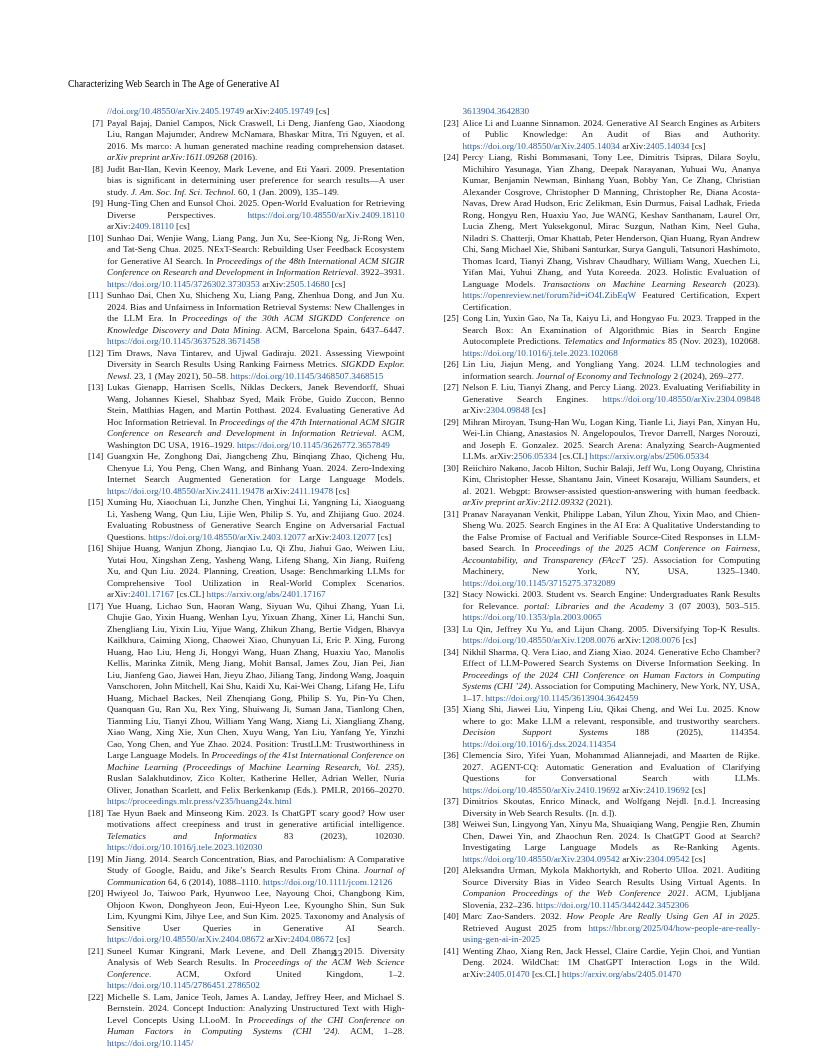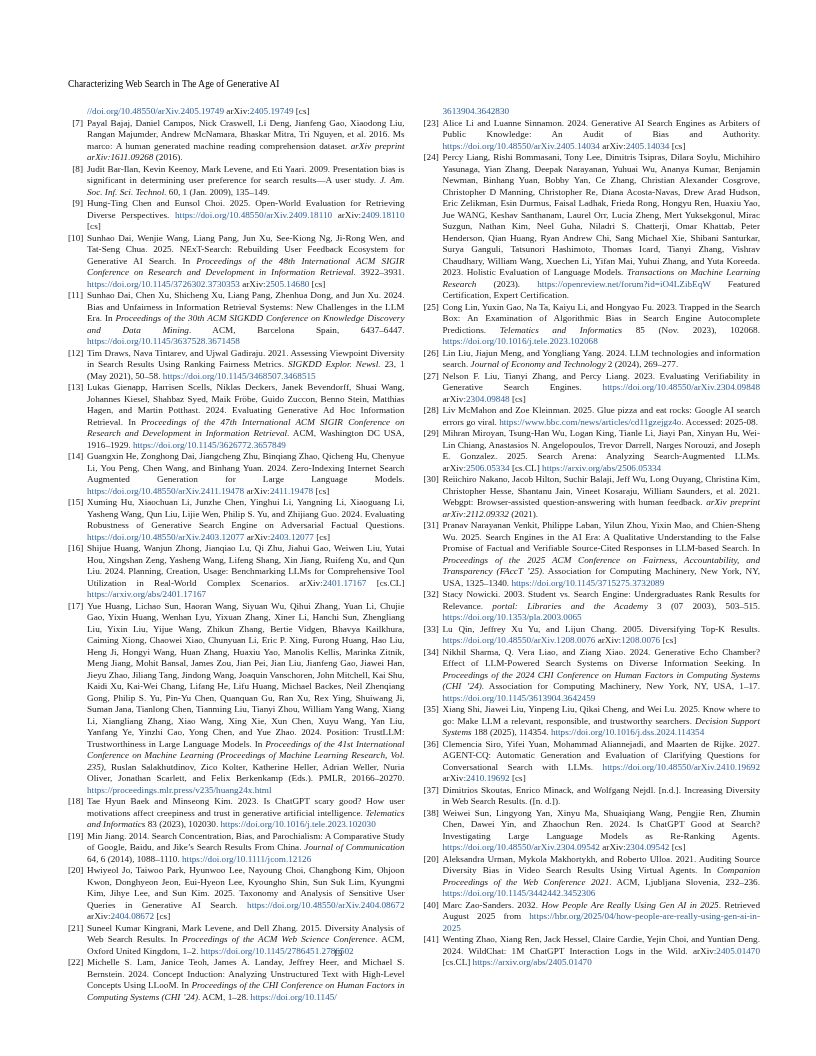--- a/index.html
+++ b/index.html
@@ -15,20 +15,21 @@
   }
   .columns{
     position:absolute;left:68px;top:106px;width:692px;
     display:flex;gap:19px;align-items:flex-start;
   }
   .col{width:336.5px;}
   .ref{
     position:relative;padding-left:19px;
     font-size:9.2px;line-height:11.5px;text-align:justify;
     text-justify:inter-word;
+    margin-left:20px;
   }
   .ref .lbl{
     position:absolute;left:0;top:0;width:15px;text-align:right;
   }
   .it{font-style:italic;}
   .lnk{color:#2E5F99;}
   .page-number{
     position:absolute;left:0;top:948px;width:676px;text-align:center;
     font-size:8.8px;color:#000;
   }
@@ -59,21 +60,20 @@
         <div class="ref"><span class="lbl">[21]</span><span>Suneel Kumar Kingrani, Mark Levene, and Dell Zhang. 2015. Diversity Analysis of Web Search Results. In </span><span class="it">Proceedings of the ACM Web Science Conference</span><span>. ACM, Oxford United Kingdom, 1–2. </span><span class="lnk">https://doi.org/10.1145/2786451.2786502</span></div>
         <div class="ref"><span class="lbl">[22]</span><span>Michelle S. Lam, Janice Teoh, James A. Landay, Jeffrey Heer, and Michael S. Bernstein. 2024. Concept Induction: Analyzing Unstructured Text with High-Level Concepts Using LLooM. In </span><span class="it">Proceedings of the CHI Conference on Human Factors in Computing Systems (CHI ’24)</span><span>. ACM, 1–28. </span><span class="lnk">https://doi.org/10.1145/</span></div>
       </div>
     <div class="col" id="col-right">
         <div class="ref"><span class="lnk">3613904.3642830</span></div>
         <div class="ref"><span class="lbl">[23]</span><span>Alice Li and Luanne Sinnamon. 2024. Generative AI Search Engines as Arbiters of Public Knowledge: An Audit of Bias and Authority. </span><span class="lnk">https://doi.org/10.48550/arXiv.2405.14034</span><span> arXiv:</span><span class="lnk">2405.14034</span><span> [cs]</span></div>
         <div class="ref"><span class="lbl">[24]</span><span>Percy Liang, Rishi Bommasani, Tony Lee, Dimitris Tsipras, Dilara Soylu, Michihiro Yasunaga, Yian Zhang, Deepak Narayanan, Yuhuai Wu, Ananya Kumar, Benjamin Newman, Binhang Yuan, Bobby Yan, Ce Zhang, Christian Alexander Cosgrove, Christopher D Manning, Christopher Re, Diana Acosta-Navas, Drew Arad Hudson, Eric Zelikman, Esin Durmus, Faisal Ladhak, Frieda Rong, Hongyu Ren, Huaxiu Yao, Jue WANG, Keshav Santhanam, Laurel Orr, Lucia Zheng, Mert Yuksekgonul, Mirac Suzgun, Nathan Kim, Neel Guha, Niladri S. Chatterji, Omar Khattab, Peter Henderson, Qian Huang, Ryan Andrew Chi, Sang Michael Xie, Shibani Santurkar, Surya Ganguli, Tatsunori Hashimoto, Thomas Icard, Tianyi Zhang, Vishrav Chaudhary, William Wang, Xuechen Li, Yifan Mai, Yuhui Zhang, and Yuta Koreeda. 2023. Holistic Evaluation of Language Models. </span><span class="it">Transactions on Machine Learning Research</span><span> (2023). </span><span class="lnk">https://openreview.net/forum?id=iO4LZibEqW</span><span> Featured Certification, Expert Certification.</span></div>
         <div class="ref"><span class="lbl">[25]</span><span>Cong Lin, Yuxin Gao, Na Ta, Kaiyu Li, and Hongyao Fu. 2023. Trapped in the Search Box: An Examination of Algorithmic Bias in Search Engine Autocomplete Predictions. </span><span class="it">Telematics and Informatics</span><span> 85 (Nov. 2023), 102068. </span><span class="lnk">https://doi.org/10.1016/j.tele.2023.102068</span></div>
         <div class="ref"><span class="lbl">[26]</span><span>Lin Liu, Jiajun Meng, and Yongliang Yang. 2024. LLM technologies and information search. </span><span class="it">Journal of Economy and Technology</span><span> 2 (2024), 269–277.</span></div>
         <div class="ref"><span class="lbl">[27]</span><span>Nelson F. Liu, Tianyi Zhang, and Percy Liang. 2023. Evaluating Verifiability in Generative Search Engines. </span><span class="lnk">https://doi.org/10.48550/arXiv.2304.09848</span><span> arXiv:</span><span class="lnk">2304.09848</span><span> [cs]</span></div>
-        <div class="ref"><span class="lbl">[28]</span><span>Liv McMahon and Zoe Kleinman. 2025. Glue pizza and eat rocks: Google AI search errors go viral. </span><span class="lnk">https://www.bbc.com/news/articles/cd11gzejgz4o</span><span>. Accessed: 2025-08.</span></div>
         <div class="ref"><span class="lbl">[29]</span><span>Mihran Miroyan, Tsung-Han Wu, Logan King, Tianle Li, Jiayi Pan, Xinyan Hu, Wei-Lin Chiang, Anastasios N. Angelopoulos, Trevor Darrell, Narges Norouzi, and Joseph E. Gonzalez. 2025. Search Arena: Analyzing Search-Augmented LLMs. arXiv:</span><span class="lnk">2506.05334</span><span> [cs.CL] </span><span class="lnk">https://arxiv.org/abs/2506.05334</span></div>
         <div class="ref"><span class="lbl">[30]</span><span>Reiichiro Nakano, Jacob Hilton, Suchir Balaji, Jeff Wu, Long Ouyang, Christina Kim, Christopher Hesse, Shantanu Jain, Vineet Kosaraju, William Saunders, et al. 2021. Webgpt: Browser-assisted question-answering with human feedback. </span><span class="it">arXiv preprint arXiv:2112.09332</span><span> (2021).</span></div>
         <div class="ref"><span class="lbl">[31]</span><span>Pranav Narayanan Venkit, Philippe Laban, Yilun Zhou, Yixin Mao, and Chien-Sheng Wu. 2025. Search Engines in the AI Era: A Qualitative Understanding to the False Promise of Factual and Verifiable Source-Cited Responses in LLM-based Search. In </span><span class="it">Proceedings of the 2025 ACM Conference on Fairness, Accountability, and Transparency (FAccT ’25)</span><span>. Association for Computing Machinery, New York, NY, USA, 1325–1340. </span><span class="lnk">https://doi.org/10.1145/3715275.3732089</span></div>
         <div class="ref"><span class="lbl">[32]</span><span>Stacy Nowicki. 2003. Student vs. Search Engine: Undergraduates Rank Results for Relevance. </span><span class="it">portal: Libraries and the Academy</span><span> 3 (07 2003), 503–515. </span><span class="lnk">https://doi.org/10.1353/pla.2003.0065</span></div>
         <div class="ref"><span class="lbl">[33]</span><span>Lu Qin, Jeffrey Xu Yu, and Lijun Chang. 2005. Diversifying Top-K Results. </span><span class="lnk">https://doi.org/10.48550/arXiv.1208.0076</span><span> arXiv:</span><span class="lnk">1208.0076</span><span> [cs]</span></div>
         <div class="ref"><span class="lbl">[34]</span><span>Nikhil Sharma, Q. Vera Liao, and Ziang Xiao. 2024. Generative Echo Chamber? Effect of LLM-Powered Search Systems on Diverse Information Seeking. In </span><span class="it">Proceedings of the 2024 CHI Conference on Human Factors in Computing Systems (CHI ’24)</span><span>. Association for Computing Machinery, New York, NY, USA, 1–17. </span><span class="lnk">https://doi.org/10.1145/3613904.3642459</span></div>
         <div class="ref"><span class="lbl">[35]</span><span>Xiang Shi, Jiawei Liu, Yinpeng Liu, Qikai Cheng, and Wei Lu. 2025. Know where to go: Make LLM a relevant, responsible, and trustworthy searchers. </span><span class="it">Decision Support Systems</span><span> 188 (2025), 114354. </span><span class="lnk">https://doi.org/10.1016/j.dss.2024.114354</span></div>
         <div class="ref"><span class="lbl">[36]</span><span>Clemencia Siro, Yifei Yuan, Mohammad Aliannejadi, and Maarten de Rijke. 2027. AGENT-CQ: Automatic Generation and Evaluation of Clarifying Questions for Conversational Search with LLMs. </span><span class="lnk">https://doi.org/10.48550/arXiv.2410.19692</span><span> arXiv:</span><span class="lnk">2410.19692</span><span> [cs]</span></div>
         <div class="ref"><span class="lbl">[37]</span><span>Dimitrios Skoutas, Enrico Minack, and Wolfgang Nejdl. [n.d.]. Increasing Diversity in Web Search Results. ([n. d.]).</span></div>
         <div class="ref"><span class="lbl">[38]</span><span>Weiwei Sun, Lingyong Yan, Xinyu Ma, Shuaiqiang Wang, Pengjie Ren, Zhumin Chen, Dawei Yin, and Zhaochun Ren. 2024. Is ChatGPT Good at Search? Investigating Large Language Models as Re-Ranking Agents. </span><span class="lnk">https://doi.org/10.48550/arXiv.2304.09542</span><span> arXiv:</span><span class="lnk">2304.09542</span><span> [cs]</span></div>

